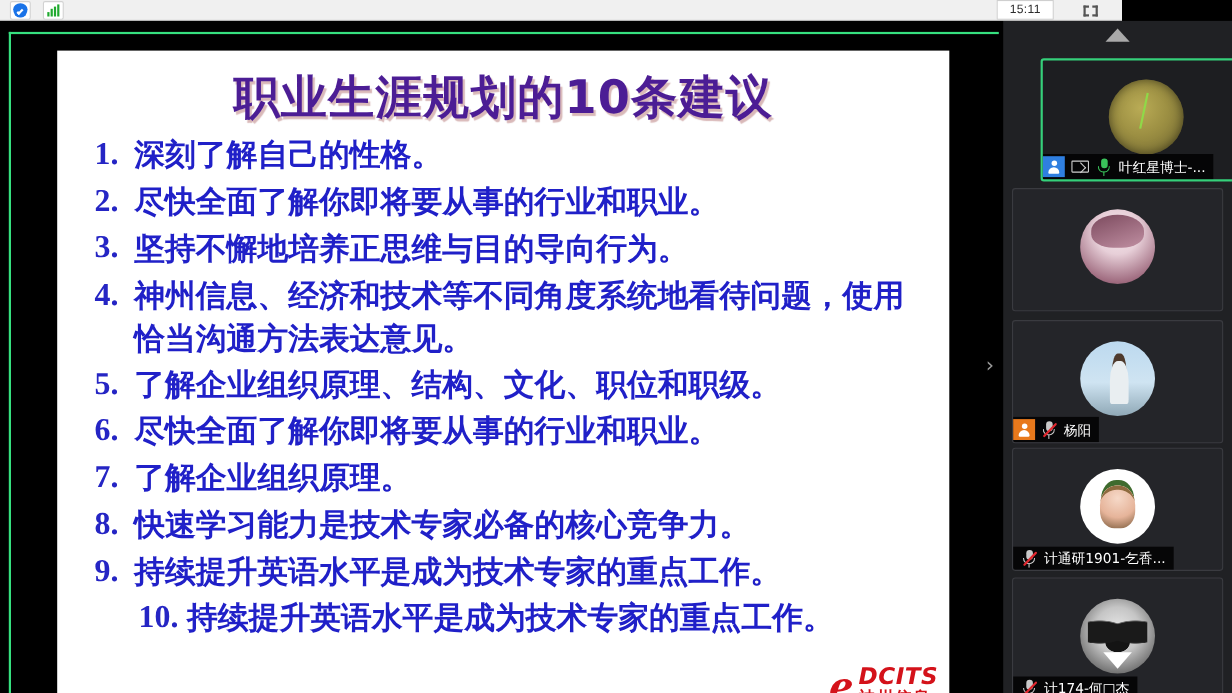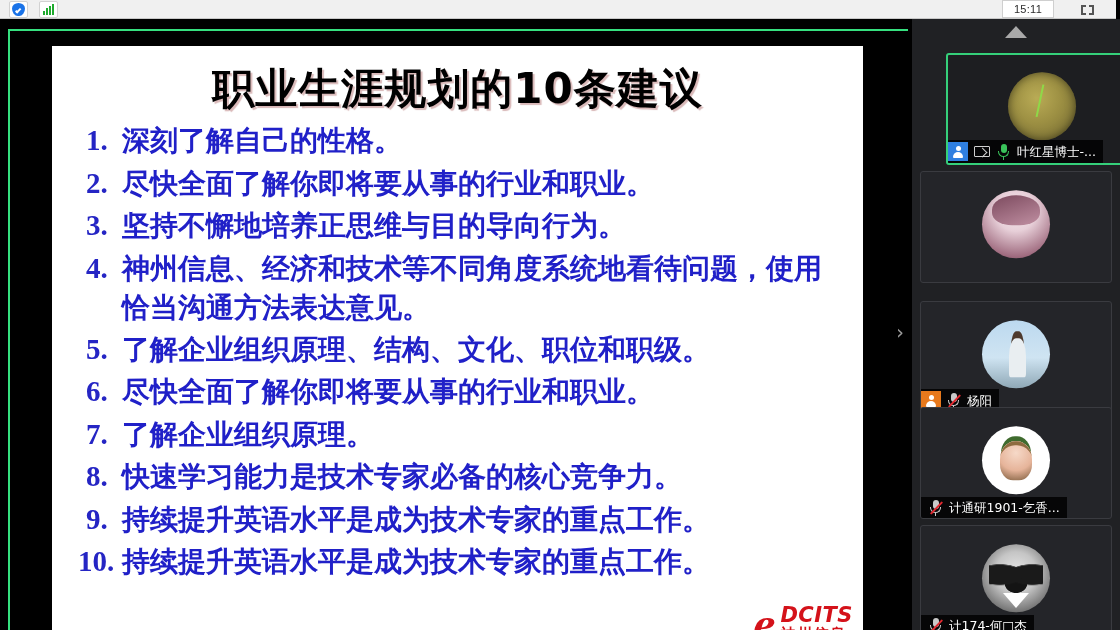--- a/index.html
+++ b/index.html
@@ -18,21 +18,21 @@
     width: 1120px;
     height: 630px;
     background: #000000;
     overflow: hidden;
   }
 
   
   .topbar {
     position: absolute;
     left: 0; top: 0;
-    width: 1116px; height: 19px;
+    width: 1020px; height: 19px;
     background: #f0f0f0;
     border-bottom: 1px solid #c8c8c8;
     box-sizing: border-box;
   }
   .tb-icon {
     position: absolute;
     top: 1px;
     width: 19px; height: 17px;
     background: #ffffff;
     border: 1px solid #d2d2d2;
@@ -130,21 +130,21 @@
     position: absolute;
     left: 52px; top: 27px;
     width: 811px; height: 600px;
     background: #ffffff;
     overflow: hidden;
   }
   .slide-title {
     margin: 0;
     padding: 20px 0 6px 0;
     text-align: center;
-    color: #000000;
+    color: #4c1d95;
     font-family: "DejaVu Sans", "Liberation Sans", sans-serif;
     font-size: 42px;
     font-weight: bold;
     letter-spacing: 1px;
     text-shadow: 2px 2px 1px rgba(120,0,0,0.28);
     line-height: 1.08;
   }
   .slide-list {
     margin: 0;
     padding: 4px 14px 0 18px;
@@ -161,21 +161,21 @@
     width: 52px;
     text-align: left;
     padding-left: 16px;
     box-sizing: border-box;
     font-family: "Liberation Serif", "DejaVu Serif", serif;
     font-size: 29px;
     font-weight: bold;
     line-height: 1.36;
     color: #2525c4;
   }
-  .li-num.wide { padding-left: 8px; width: 52px; }
+  .li-num.wide { padding-left: 8px; width: 52px; margin-left: 48px; }
   .li-text {
     flex: 1 1 auto;
     font-family: "DejaVu Sans", "Liberation Sans", sans-serif;
     font-size: 28px;
     font-weight: bold;
     line-height: 1.4;
     color: #2020c8;
     letter-spacing: 0px;
   }
   .logo {
@@ -537,21 +537,21 @@
             <span class="mic-stem"></span>
         </span>
         <span class="tile-name">叶红星博士-...</span>
       </div>
     </div>
 
     <div class="tile" style="top:152px;">
       <div class="avatar av-2"></div>
     </div>
 
-    <div class="tile" style="top:282px;text-align:right;">
+    <div class="tile" style="top:272px;text-align:right;">
       <div class="avatar av-3"></div>
       <div class="name-bar">
         <span class="role-icon host">
           <span class="person-glyph"></span>
         </span>
         <span class="mic-icon muted">
           <span class="mic-body"></span>
             <span class="mic-base"></span>
             <span class="mic-stem"></span>
           <span class="mic-slash"></span>

